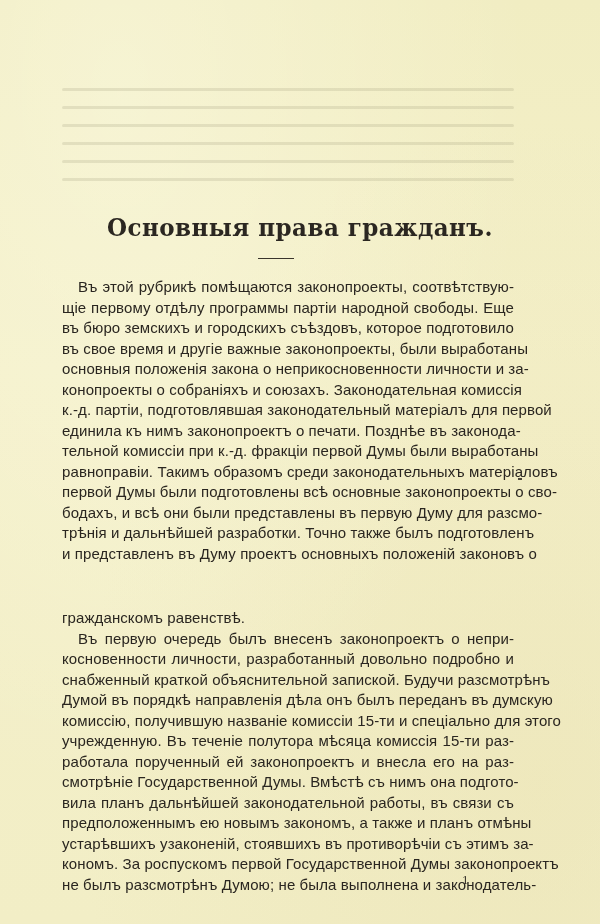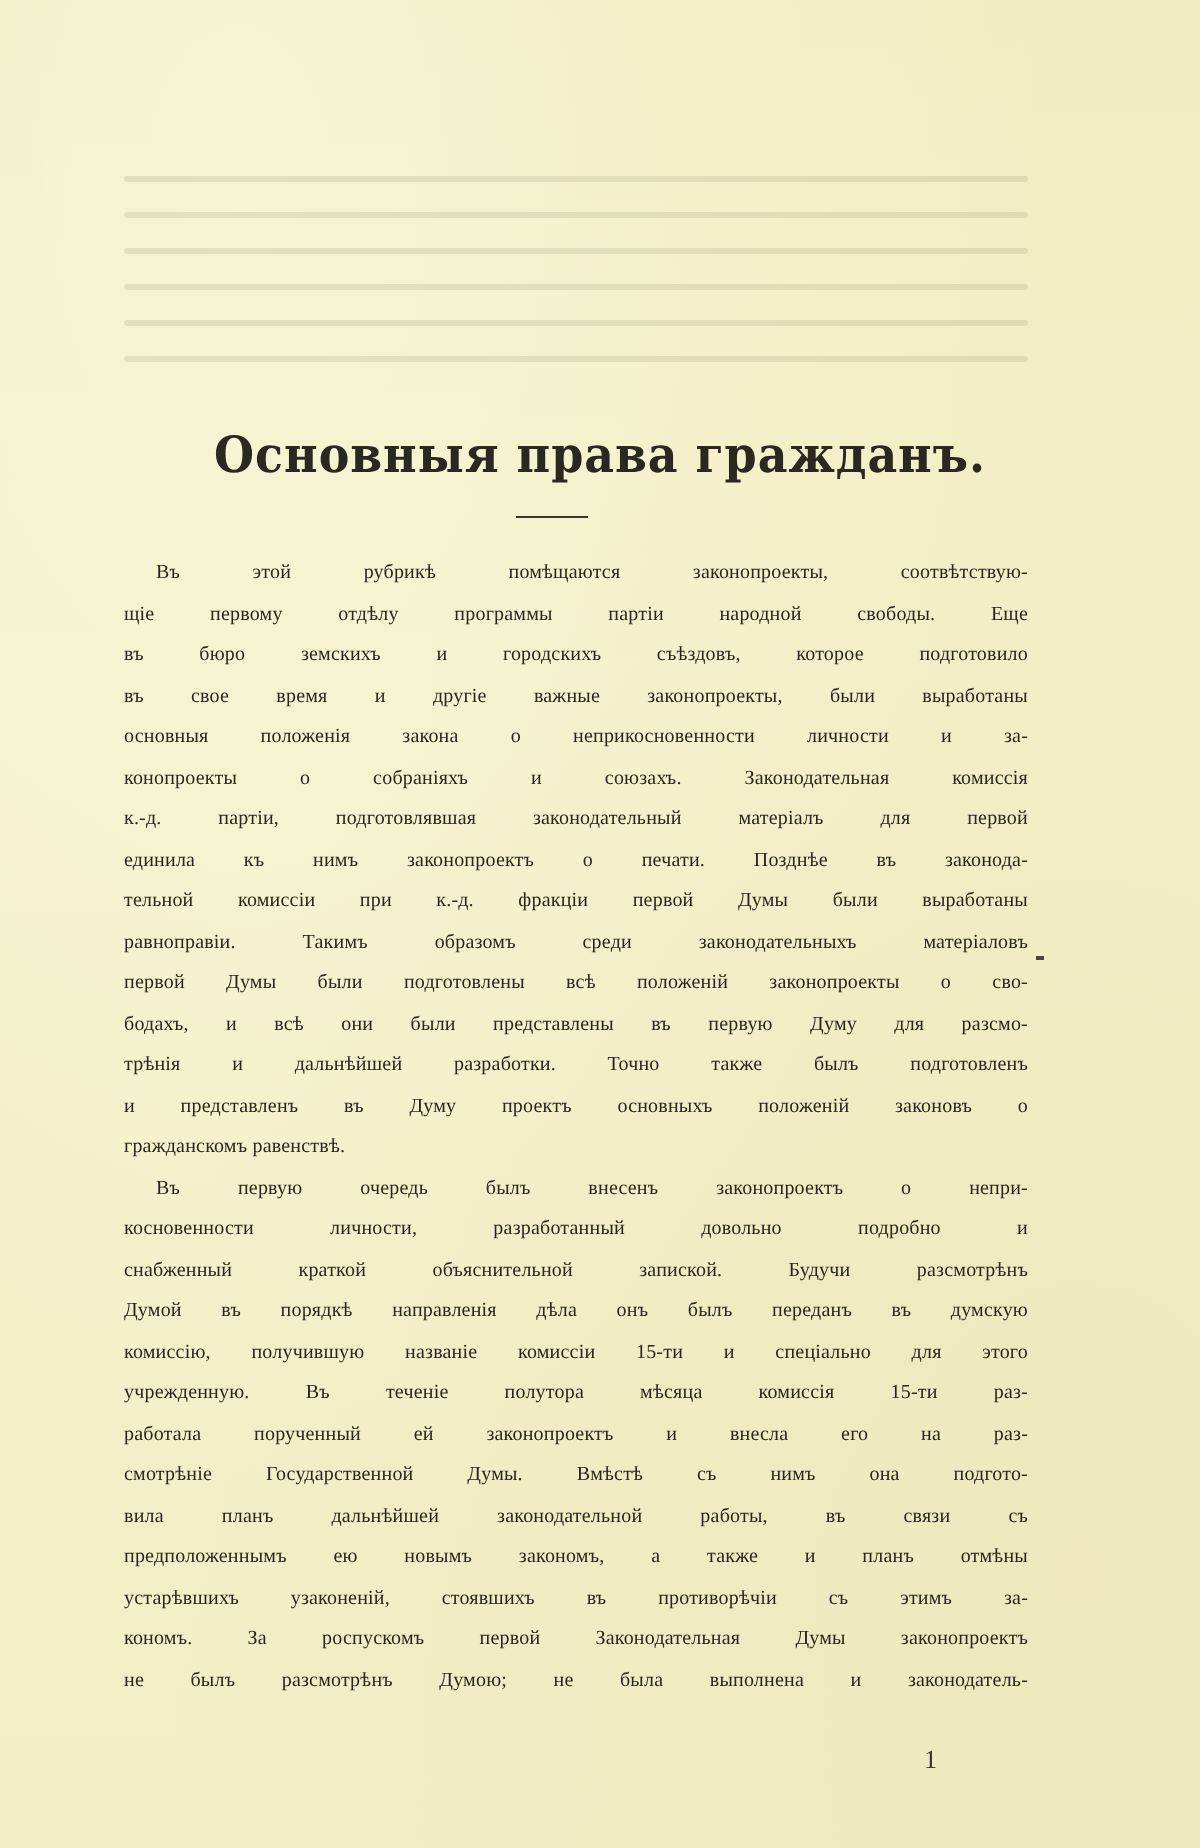--- a/index.html
+++ b/index.html
@@ -60,32 +60,33 @@
     }
     .body-text {
       position: absolute;
       left: 62px;
       top: 277px;
       width: 452px;
     }
     .line {
       height: 20.5px;
       line-height: 20.5px;
-      font-size: 10px;
+      font-size: 15px;
       white-space: nowrap;
       text-align: justify;
       text-align-last: justify;
       letter-spacing: 0.1px;
-      font-family: Liberation Serif, serif;
+      font-family: Liberation Sans, sans-serif;
     }
     .line.indent {
       padding-left: 16px;
     }
     .line.last {
       text-align-last: left;
+      margin-top: 44px;
     }
     .mark {
       position: absolute;
       left: 518px;
       top: 478px;
       width: 4px;
       height: 2px;
       background: #4b463a;
     }
     .page-number {
@@ -117,36 +118,36 @@
       <div class="line indent">Въ этой рубрикѣ помѣщаются законопроекты, соотвѣтствую-</div>
       <div class="line">щіе первому отдѣлу программы партіи народной свободы. Еще</div>
       <div class="line">въ бюро земскихъ и городскихъ съѣздовъ, которое подготовило</div>
       <div class="line">въ свое время и другіе важные законопроекты, были выработаны</div>
       <div class="line">основныя положенія закона о неприкосновенности личности и за-</div>
       <div class="line">конопроекты о собраніяхъ и союзахъ. Законодательная комиссія</div>
       <div class="line">к.-д. партіи, подготовлявшая законодательный матеріалъ для первой</div>
       <div class="line">единила къ нимъ законопроектъ о печати. Позднѣе въ законода-</div>
       <div class="line">тельной комиссіи при к.-д. фракціи первой Думы были выработаны</div>
       <div class="line">равноправіи. Такимъ образомъ среди законодательныхъ матеріаловъ</div>
-      <div class="line">первой Думы были подготовлены всѣ положеній законопроекты о сво-</div>
+      <div class="line">первой Думы были подготовлены всѣ основные законопроекты о сво-</div>
       <div class="line">бодахъ, и всѣ они были представлены въ первую Думу для разсмо-</div>
       <div class="line">трѣнія и дальнѣйшей разработки. Точно также былъ подготовленъ</div>
       <div class="line">и представленъ въ Думу проектъ основныхъ положеній законовъ о</div>
       <div class="line last">гражданскомъ равенствѣ.</div>
       <div class="line indent">Въ первую очередь былъ внесенъ законопроектъ о непри-</div>
       <div class="line">косновенности личности, разработанный довольно подробно и</div>
       <div class="line">снабженный краткой объяснительной запиской. Будучи разсмотрѣнъ</div>
       <div class="line">Думой въ порядкѣ направленія дѣла онъ былъ переданъ въ думскую</div>
       <div class="line">комиссію, получившую названіе комиссіи 15-ти и спеціально для этого</div>
       <div class="line">учрежденную. Въ теченіе полутора мѣсяца комиссія 15-ти раз-</div>
       <div class="line">работала порученный ей законопроектъ и внесла его на раз-</div>
       <div class="line">смотрѣніе Государственной Думы. Вмѣстѣ съ нимъ она подгото-</div>
       <div class="line">вила планъ дальнѣйшей законодательной работы, въ связи съ</div>
       <div class="line">предположеннымъ ею новымъ закономъ, а также и планъ отмѣны</div>
       <div class="line">устарѣвшихъ узаконеній, стоявшихъ въ противорѣчіи съ этимъ за-</div>
-      <div class="line">кономъ. За роспускомъ первой Законодательная Думы законопроектъ</div>
+      <div class="line">кономъ. За роспускомъ первой Государственной Думы законопроектъ</div>
       <div class="line">не былъ разсмотрѣнъ Думою; не была выполнена и законодатель-</div>
     </div>
 
   <div class="mark"></div>
 
   <div class="page-number">1</div>
 </div>
 
 </body></html>

